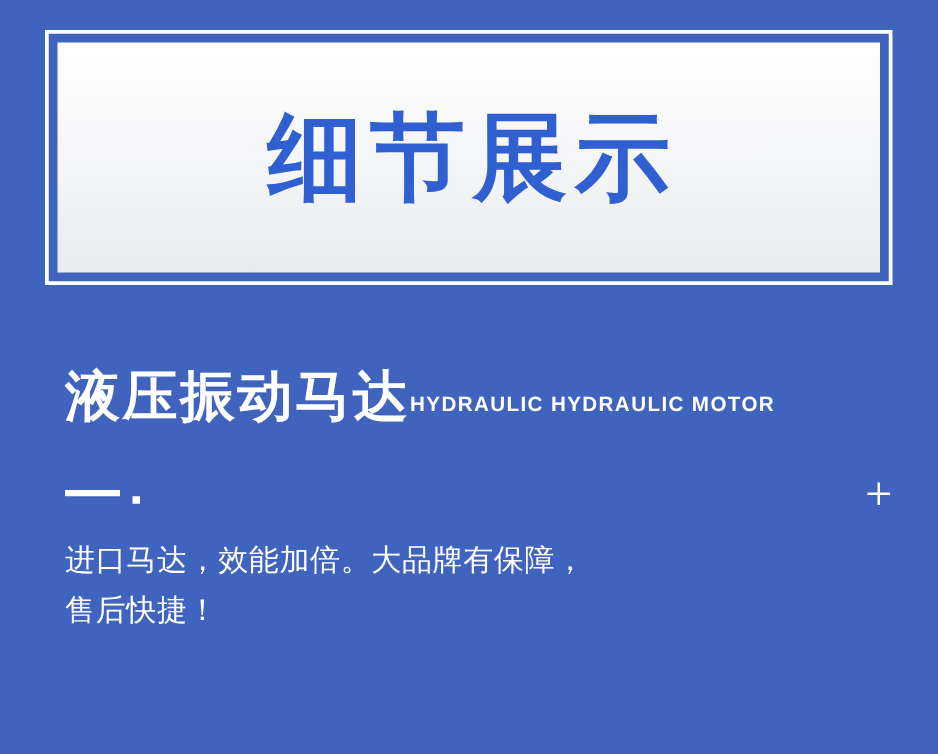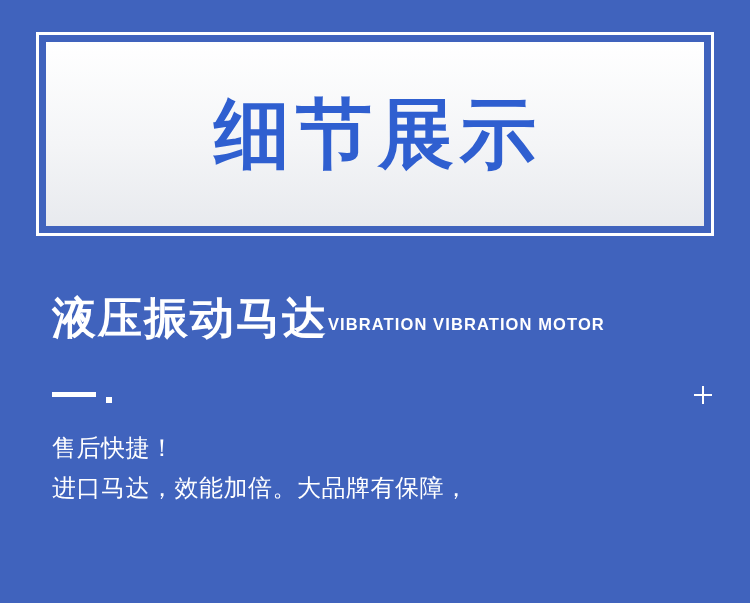--- a/index.html
+++ b/index.html
@@ -12,21 +12,21 @@
     background: #4063bd;
     font-family: "Liberation Sans", "DejaVu Sans", sans-serif;
     overflow: hidden;
     position: relative;
   }
 
   
   .banner-wrap {
     position: absolute;
     left: 36px;
-    top: 32px;
+    top: 24px;
     width: 678px;
     height: 204px;
     box-sizing: border-box;
     border: 3px solid #ffffff;
     padding: 7px;
     background: transparent;
   }
   .banner-inner {
     width: 100%;
     height: 100%;
@@ -144,28 +144,28 @@
 <body>
 
 <div class="banner-wrap">
   <div class="banner-inner">
     <div class="banner-title">细节展示</div>
   </div>
 </div>
 
 <div class="headline-row">
   <div class="headline-cn">液压振动马达</div>
-  <div class="headline-en">VIBRATION VIBRATION MOTOR</div>
+  <div class="headline-en">HYDRAULIC HYDRAULIC MOTOR</div>
 </div>
 
 <div class="rule-row">
   <span class="dash"></span>
   <span class="dot"></span>
   <span class="plus-icon">
     <span class="bar-h"></span>
     <span class="bar-v"></span>
   </span>
 </div>
 
 <div class="body-copy">
+  <div>进口马达，效能加倍。大品牌有保障，</div>
   <div>售后快捷！</div>
-  <div>进口马达，效能加倍。大品牌有保障，</div>
 </div>
 
 </body></html>

